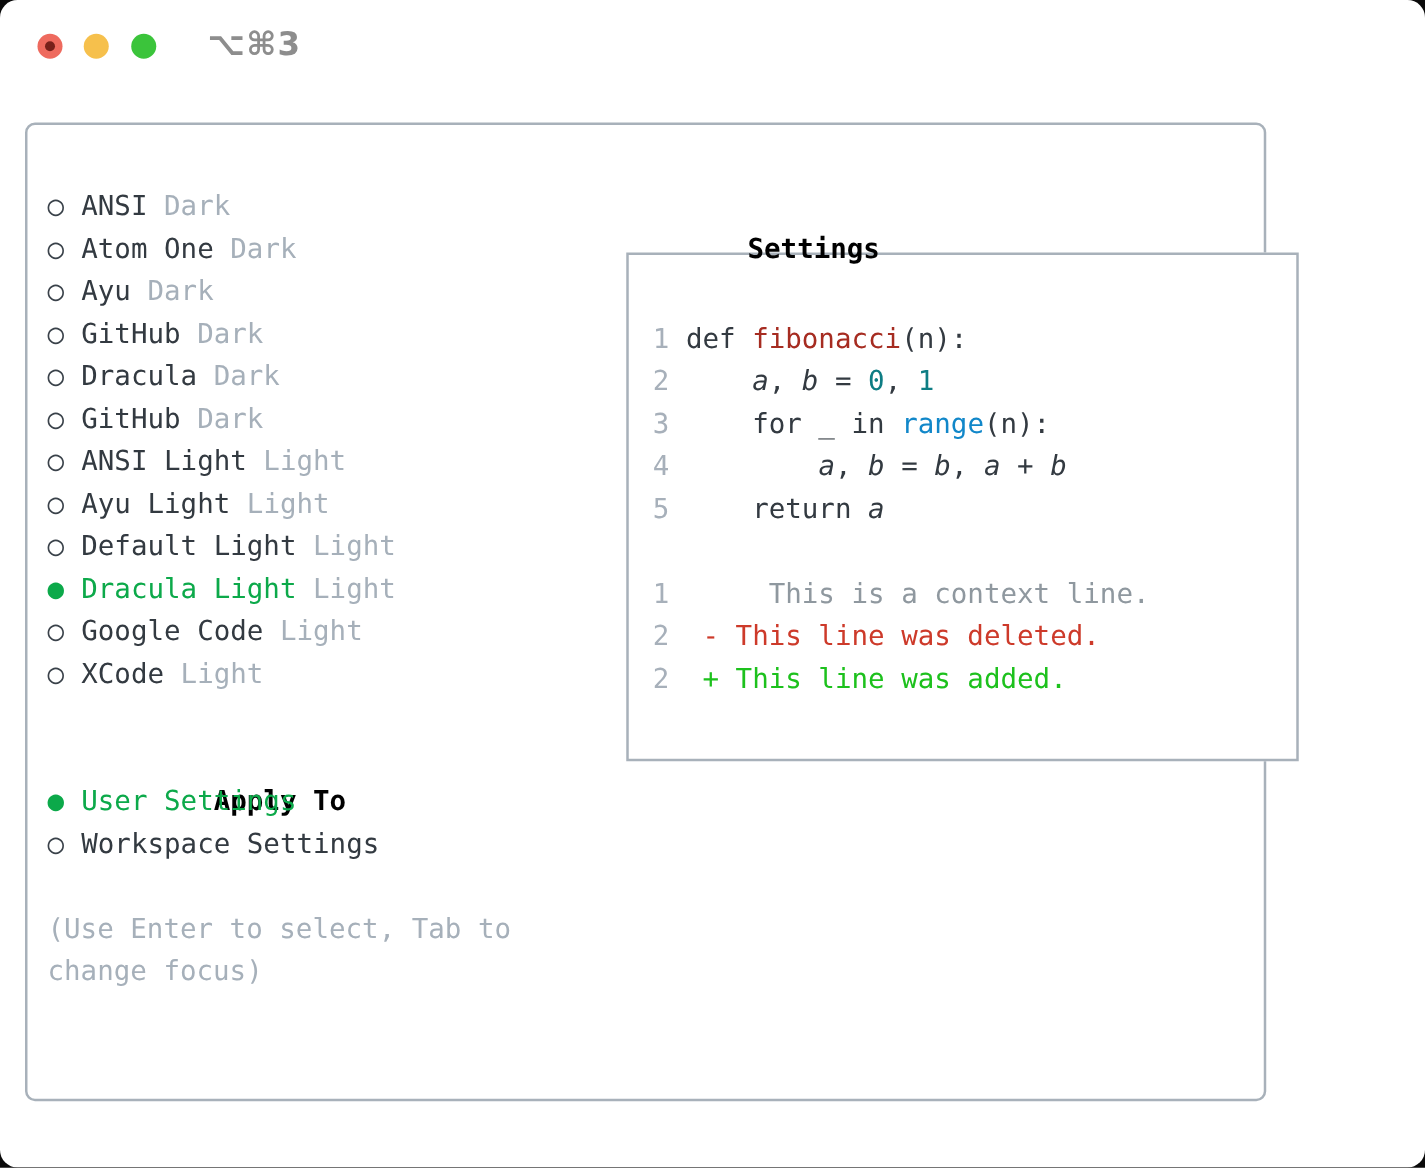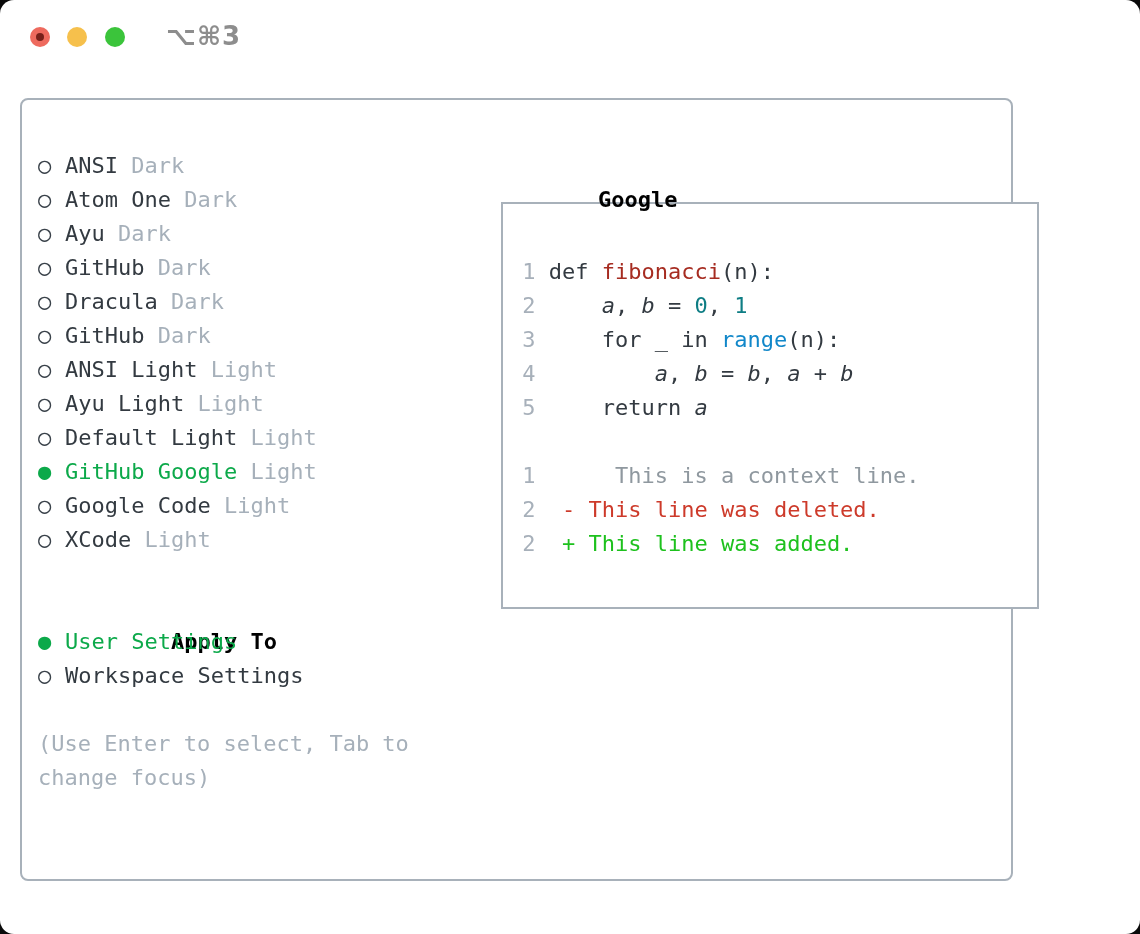--- a/index.html
+++ b/index.html
@@ -64,36 +64,36 @@
       <div id="theme-list">
           <div class="row"><span class="marker">○</span><span class="name">ANSI</span><span class="variant"> Dark</span></div>
           <div class="row"><span class="marker">○</span><span class="name">Atom One</span><span class="variant"> Dark</span></div>
           <div class="row"><span class="marker">○</span><span class="name">Ayu</span><span class="variant"> Dark</span></div>
           <div class="row"><span class="marker">○</span><span class="name">GitHub</span><span class="variant"> Dark</span></div>
           <div class="row"><span class="marker">○</span><span class="name">Dracula</span><span class="variant"> Dark</span></div>
           <div class="row"><span class="marker">○</span><span class="name">GitHub</span><span class="variant"> Dark</span></div>
           <div class="row"><span class="marker">○</span><span class="name">ANSI Light</span><span class="variant"> Light</span></div>
           <div class="row"><span class="marker">○</span><span class="name">Ayu Light</span><span class="variant"> Light</span></div>
           <div class="row"><span class="marker">○</span><span class="name">Default Light</span><span class="variant"> Light</span></div>
-          <div class="row sel"><span class="marker">●</span><span class="name">GitHub Google</span><span class="variant"> Light</span></div>
+          <div class="row sel"><span class="marker">●</span><span class="name">Dracula Light</span><span class="variant"> Light</span></div>
           <div class="row"><span class="marker">○</span><span class="name">Google Code</span><span class="variant"> Light</span></div>
           <div class="row"><span class="marker">○</span><span class="name">XCode</span><span class="variant"> Light</span></div>
         </div>
       <div class="row apply">
         <span class="marker"></span><span class="hdr">Apply To</span>
       </div>
       <div id="apply-list">
           <div class="row sel"><span class="marker">●</span><span class="name">User Settings</span></div>
           <div class="row"><span class="marker">○</span><span class="name">Workspace Settings</span></div>
         </div>
       <div class="hint">(Use Enter to select, Tab to change focus)</div>
     </div>
 
     <div class="right">
       <div class="row">
-        <span class="hdr">Google</span>
+        <span class="hdr">Settings</span>
       </div>
       <div class="code-box">
         <pre id="code"><div class="cline"><span class="lnum">1</span><span class="c-d"> def </span><span class="c-fn">fibonacci</span><span class="c-d">(n):</span></div><div class="cline"><span class="lnum">2</span><span class="c-d">     </span><span class="c-v">a</span><span class="c-d">, </span><span class="c-v">b</span><span class="c-d"> = </span><span class="c-num">0</span><span class="c-d">, </span><span class="c-num">1</span></div><div class="cline"><span class="lnum">3</span><span class="c-d">     for _ in </span><span class="c-bi">range</span><span class="c-d">(n):</span></div><div class="cline"><span class="lnum">4</span><span class="c-d">         </span><span class="c-v">a</span><span class="c-d">, </span><span class="c-v">b</span><span class="c-d"> = </span><span class="c-v">b</span><span class="c-d">, </span><span class="c-v">a</span><span class="c-d"> + </span><span class="c-v">b</span></div><div class="cline"><span class="lnum">5</span><span class="c-d">     return </span><span class="c-v">a</span></div><div class="cline"><span class="lnum"></span></div><div class="cline"><span class="lnum">1</span><span class="c-ctx">      This is a context line.</span></div><div class="cline"><span class="lnum">2</span><span class="c-del">  - This line was deleted.</span></div><div class="cline"><span class="lnum">2</span><span class="c-add">  + This line was added.</span></div></pre>
       </div>
     </div>
   </div>
 </div>
 
 </body></html>

